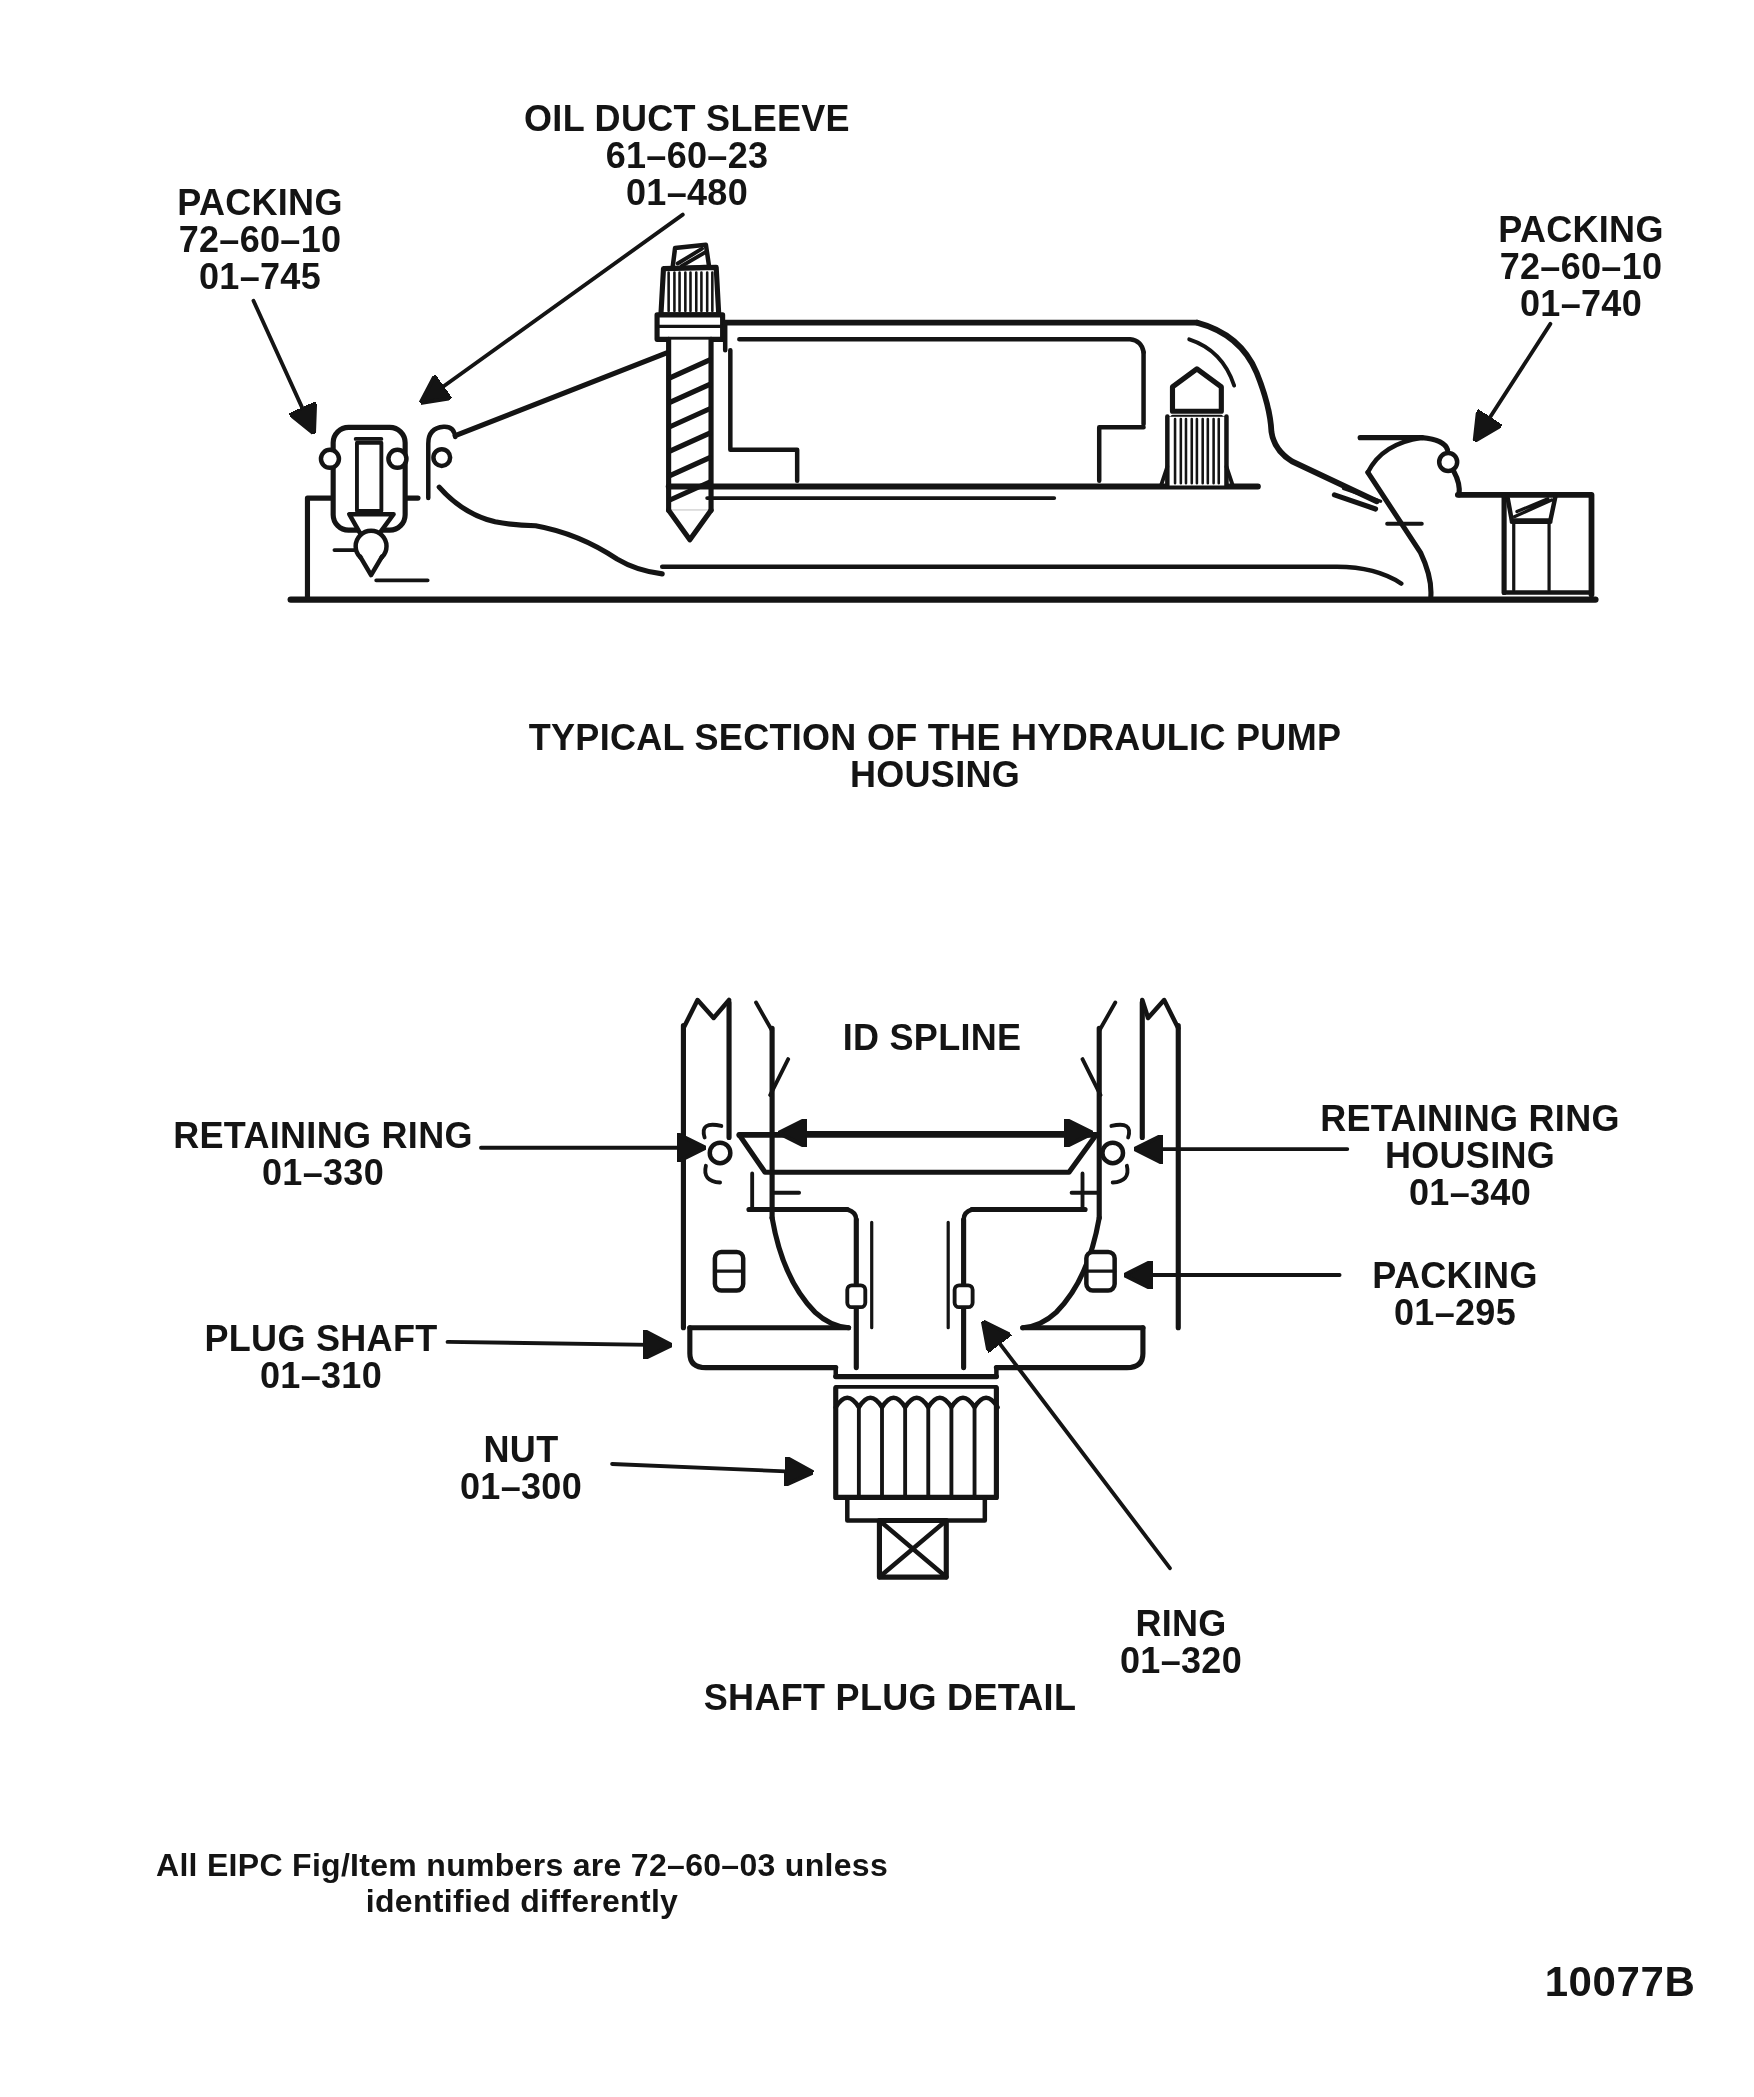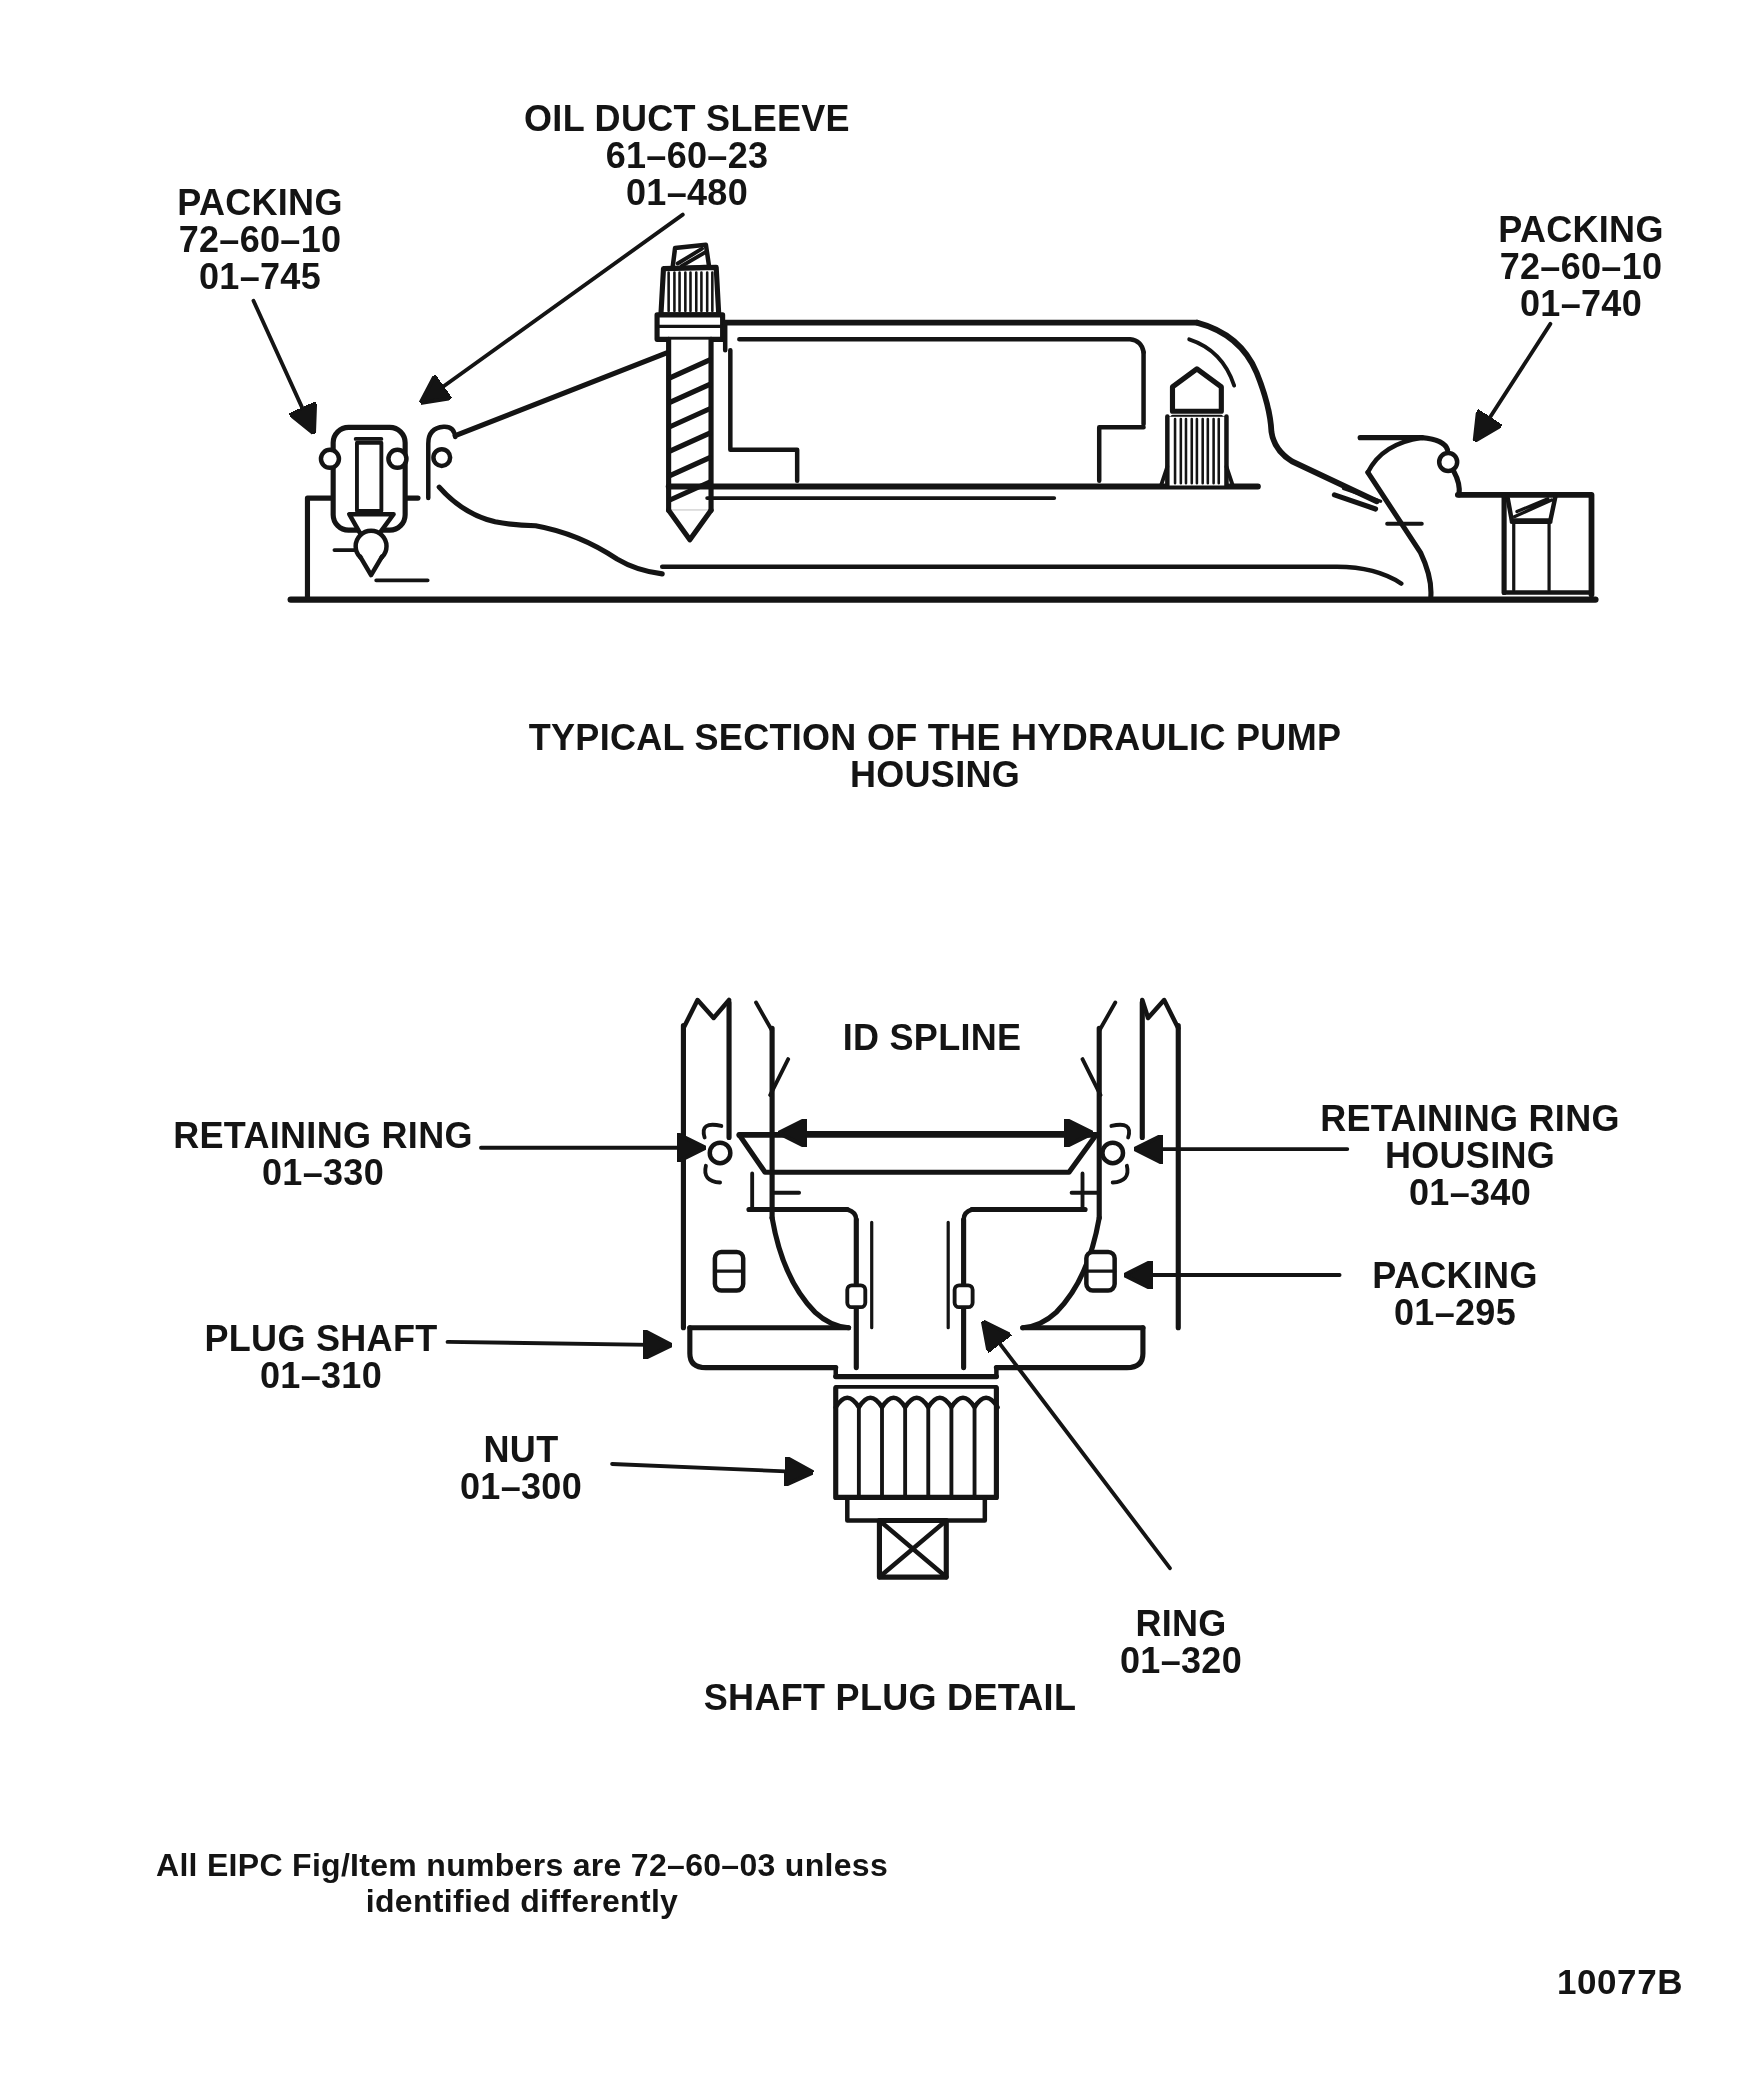--- a/index.html
+++ b/index.html
@@ -15,21 +15,21 @@
   }
   .n { fill:none; }
   .w { fill:var(--paper); }
   .lbl {
     position:absolute; transform:translateX(-50%);
     font-weight:700; font-size:36px; line-height:37px;
     text-align:center; white-space:nowrap; letter-spacing:0.3px;
   }
   .cap { font-size:36px; }
   .note { font-size:32px; line-height:36px; }
-  .figno { font-size:35px; letter-spacing:0.6px; }
+  .figno { font-size:42px; letter-spacing:0.6px; }
 </style>
 </head>
 <body>
 
 <div class="page">
 
   <svg class="art" width="1755" height="2097" viewBox="0 0 2730 3263">
     <defs>
       <marker id="arr" markerWidth="7.5" markerHeight="7.5" refX="6.6" refY="3.75" orient="auto-start-reverse" markerUnits="strokeWidth">
         <path d="M0,0 L7.5,3.75 L0,7.5 Z" fill="currentColor" stroke="none"></path>

